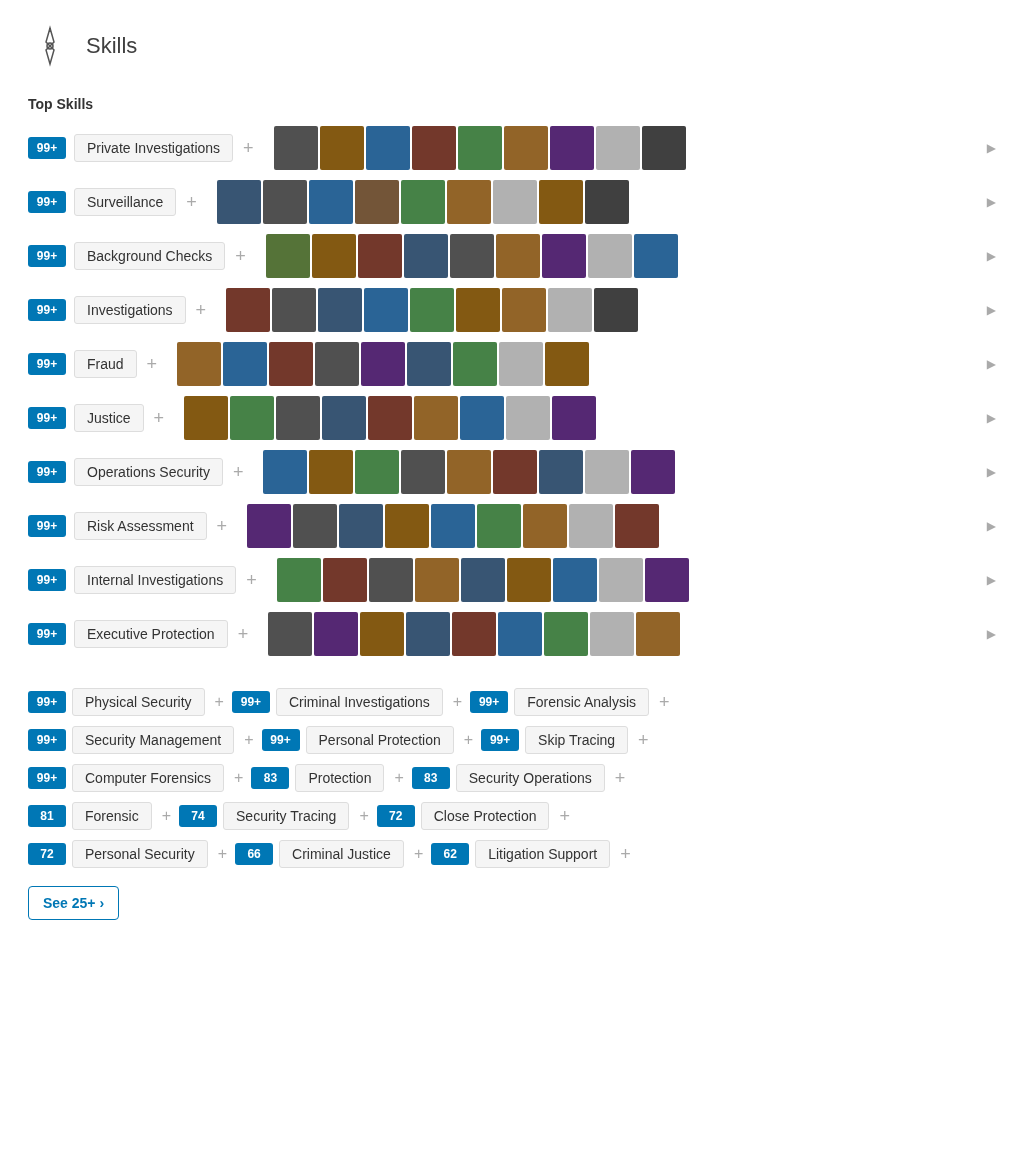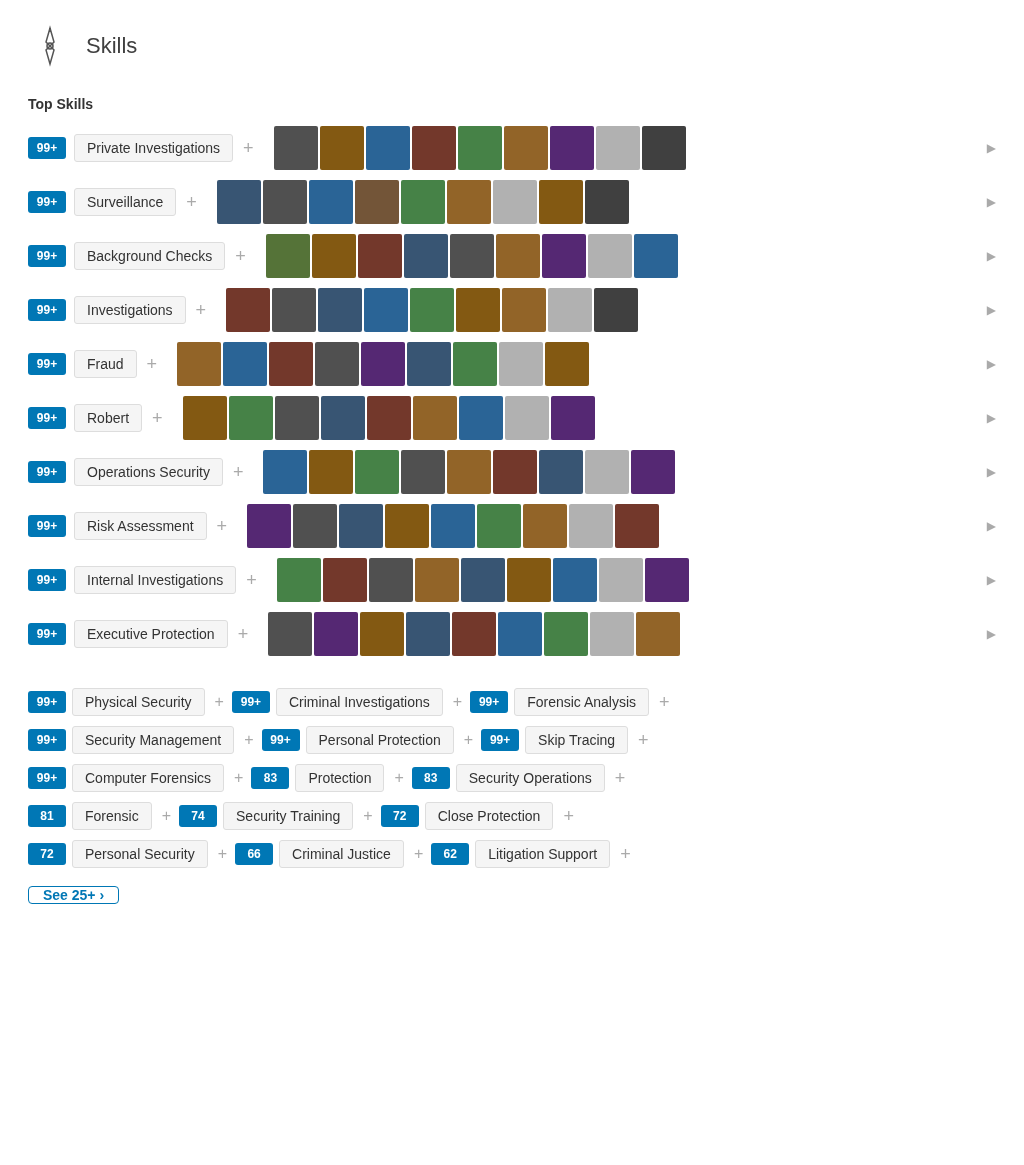--- a/index.html
+++ b/index.html
@@ -122,21 +122,21 @@
       color: #aaa;
       font-size: 12px;
     }
 
     
     .see-more-btn {
       display: inline-flex;
       align-items: center;
       gap: 4px;
       margin-top: 18px;
-      padding: 0 14px;
+      padding: 8px 14px;
       border: 1px solid #0077b5;
       border-radius: 4px;
       color: #0077b5;
       font-size: 14px;
       font-weight: 600;
       background: #fff;
       cursor: pointer;
     }
 
     .avatar-thumb {
@@ -247,21 +247,21 @@
           <div class="avatar-thumb" style="background: linear-gradient(135deg, rgb(90, 43, 122) 40%, rgba(90, 43, 122, 0.8) 100%) rgb(90, 43, 122);"></div>
           <div class="avatar-thumb" style="background: linear-gradient(135deg, rgb(59, 90, 122) 40%, rgba(59, 90, 122, 0.8) 100%) rgb(59, 90, 122);"></div>
           <div class="avatar-thumb" style="background: linear-gradient(135deg, rgb(74, 138, 75) 40%, rgba(74, 138, 75, 0.8) 100%) rgb(74, 138, 75);"></div>
           <div class="avatar-thumb" style="background: rgb(187, 187, 187);"></div>
           <div class="avatar-thumb" style="background: linear-gradient(135deg, rgb(139, 94, 20) 40%, rgba(139, 94, 20, 0.8) 100%) rgb(139, 94, 20);"></div>
         </div>
         <span class="chevron-right" style="font-size: 12px;">▶</span>
       </div>
       <div class="skill-row">
         <span class="skill-badge">99+</span>
-        <span class="skill-label">Robert</span>
+        <span class="skill-label">Justice</span>
         <span class="plus-icon">+</span>
         <div class="avatars-strip">
           <div class="avatar-thumb" style="background: linear-gradient(135deg, rgb(139, 94, 20) 40%, rgba(139, 94, 20, 0.8) 100%) rgb(139, 94, 20);"></div>
           <div class="avatar-thumb" style="background: linear-gradient(135deg, rgb(74, 138, 75) 40%, rgba(74, 138, 75, 0.8) 100%) rgb(74, 138, 75);"></div>
           <div class="avatar-thumb" style="background: rgb(85, 85, 85);"></div>
           <div class="avatar-thumb" style="background: linear-gradient(135deg, rgb(59, 90, 122) 40%, rgba(59, 90, 122, 0.8) 100%) rgb(59, 90, 122);"></div>
           <div class="avatar-thumb" style="background: linear-gradient(135deg, rgb(122, 59, 46) 40%, rgba(122, 59, 46, 0.8) 100%) rgb(122, 59, 46);"></div>
           <div class="avatar-thumb" style="background: linear-gradient(135deg, rgb(154, 106, 43) 40%, rgba(154, 106, 43, 0.8) 100%) rgb(154, 106, 43);"></div>
           <div class="avatar-thumb" style="background: linear-gradient(135deg, rgb(45, 106, 159) 40%, rgba(45, 106, 159, 0.8) 100%) rgb(45, 106, 159);"></div>
           <div class="avatar-thumb" style="background: rgb(187, 187, 187);"></div>
@@ -396,21 +396,21 @@
         <span class="plus-icon">+</span>
       </div>
       <div class="also-row">
         <div class="skill-item">
           <span class="skill-badge">81</span>
           <span class="skill-label">Forensic</span>
         </div>
         <span class="plus-icon row-divider" style="color: rgb(170, 170, 170); font-size: 16px;">+</span>
         <div class="skill-item">
           <span class="skill-badge">74</span>
-          <span class="skill-label">Security Training</span>
+          <span class="skill-label">Security Tracing</span>
         </div>
         <span class="plus-icon row-divider" style="color: rgb(170, 170, 170); font-size: 16px;">+</span>
         <div class="skill-item">
           <span class="skill-badge">72</span>
           <span class="skill-label">Close Protection</span>
         </div>
         <span class="plus-icon">+</span>
       </div>
       <div class="also-row">
         <div class="skill-item">

